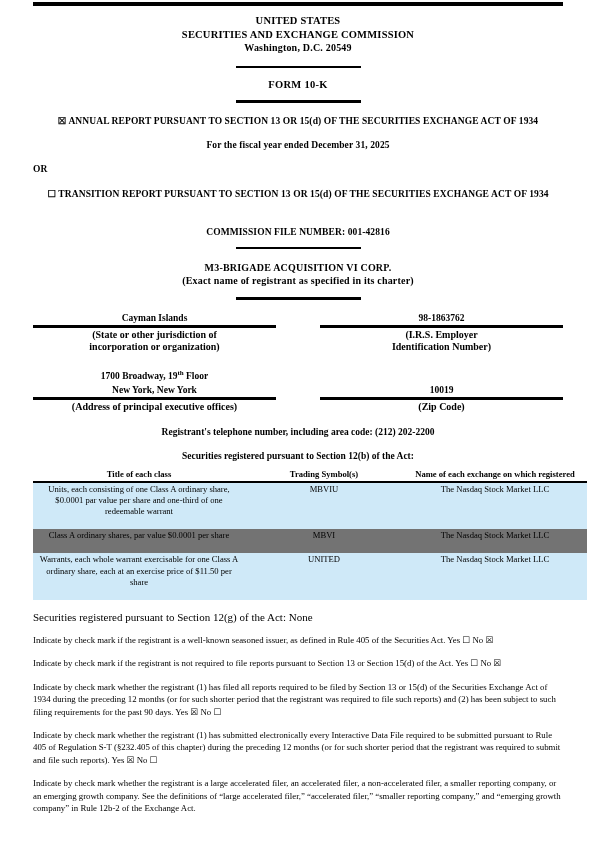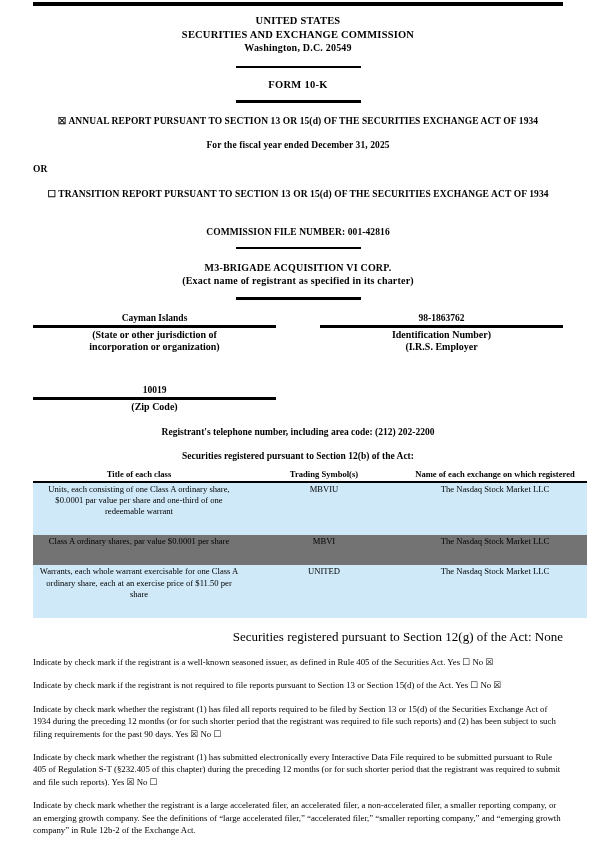--- a/index.html
+++ b/index.html
@@ -151,31 +151,31 @@
     text-align: center;
     vertical-align: bottom;
     padding: 0 4px 1px 4px;
     border-bottom: 2.4px solid #000;
   }
   table.sec-table td {
     font-size: 8.6px;
     line-height: 11.2px;
     text-align: center;
     vertical-align: top;
-    padding: 1px 5px 18px 5px;
+    padding: 1px 5px 12px 5px;
   }
   tr.shaded td { background: #cfe9f8; }
   tr.plain td { background: #737373; }
   th.c1 { width: 204px; }
   th.c2 { width: 150px; }
   th.c3 { width: 176px; }
 
   .sec12g {
-    font-size: 13px;
-    text-align: right;
+    font-size: 11px;
+    text-align: left;
     margin-top: 11px;
   }
 
   p.para {
     font-size: 8.8px;
     line-height: 12.4px;
     text-align: left;
     margin: 0;
     padding: 0;
   }
@@ -238,28 +238,34 @@
     <div class="twocol">
       <div class="col">
         <div class="val">Cayman Islands</div>
         <div class="rule"></div>
         <div class="cap">(State or other jurisdiction of</div>
         <div class="cap">incorporation or organization)</div>
       </div>
       <div class="col">
         <div class="val">98-1863762</div>
         <div class="rule"></div>
+        <div class="cap">(I.R.S. Employer</div>
         <div class="cap">Identification Number)</div>
-        <div class="cap">(I.R.S. Employer</div>
       </div>
     </div>
 
     <div class="spacer-18"></div>
 
     <div class="twocol">
+      <div class="col">
+        <div class="val"><span>1700 Broadway, 19</span><sup>th</sup><span> Floor</span></div>
+        <div class="val">New York, New York</div>
+        <div class="rule"></div>
+        <div class="cap">(Address of principal executive offices)</div>
+      </div>
       <div class="col">
         <div class="val" style="height:12.5px">&nbsp;</div>
         <div class="val">10019</div>
         <div class="rule"></div>
         <div class="cap">(Zip Code)</div>
       </div>
     </div>
 
     <div class="spacer-14"></div>
 

